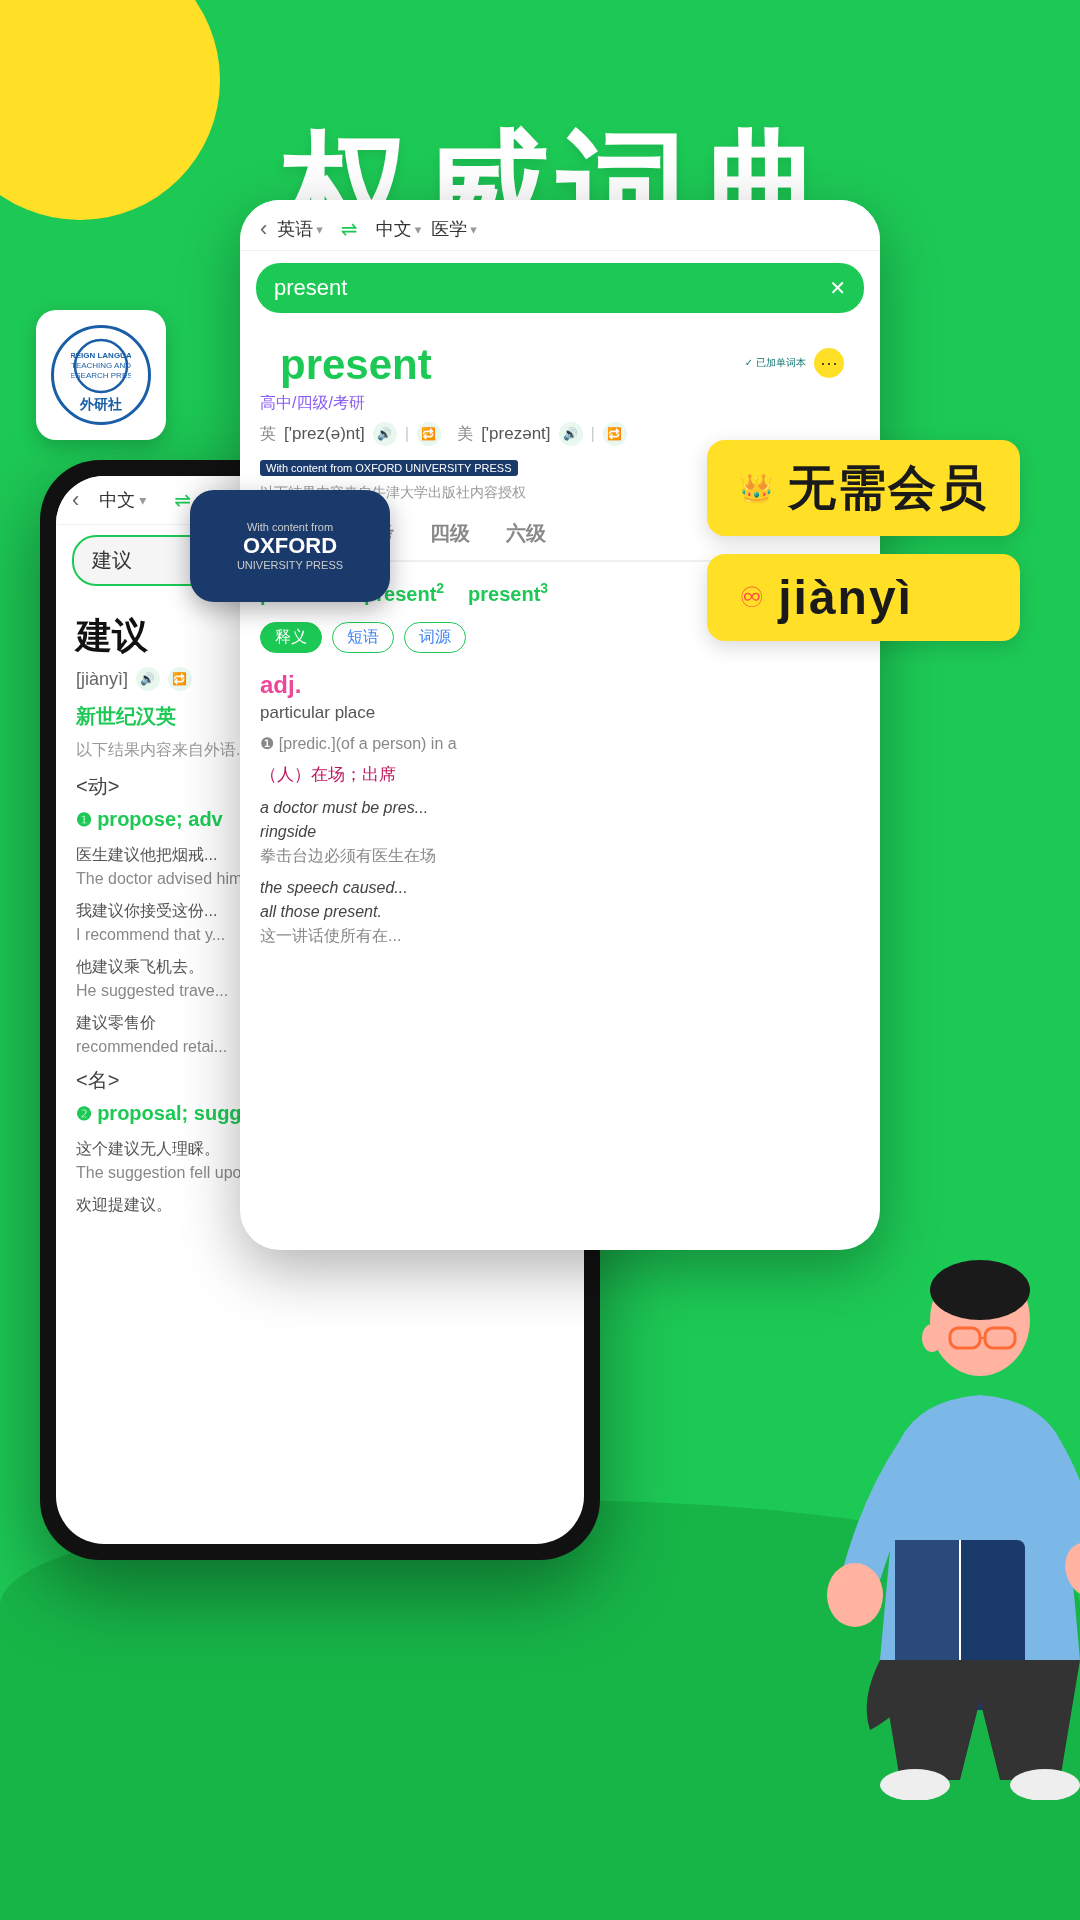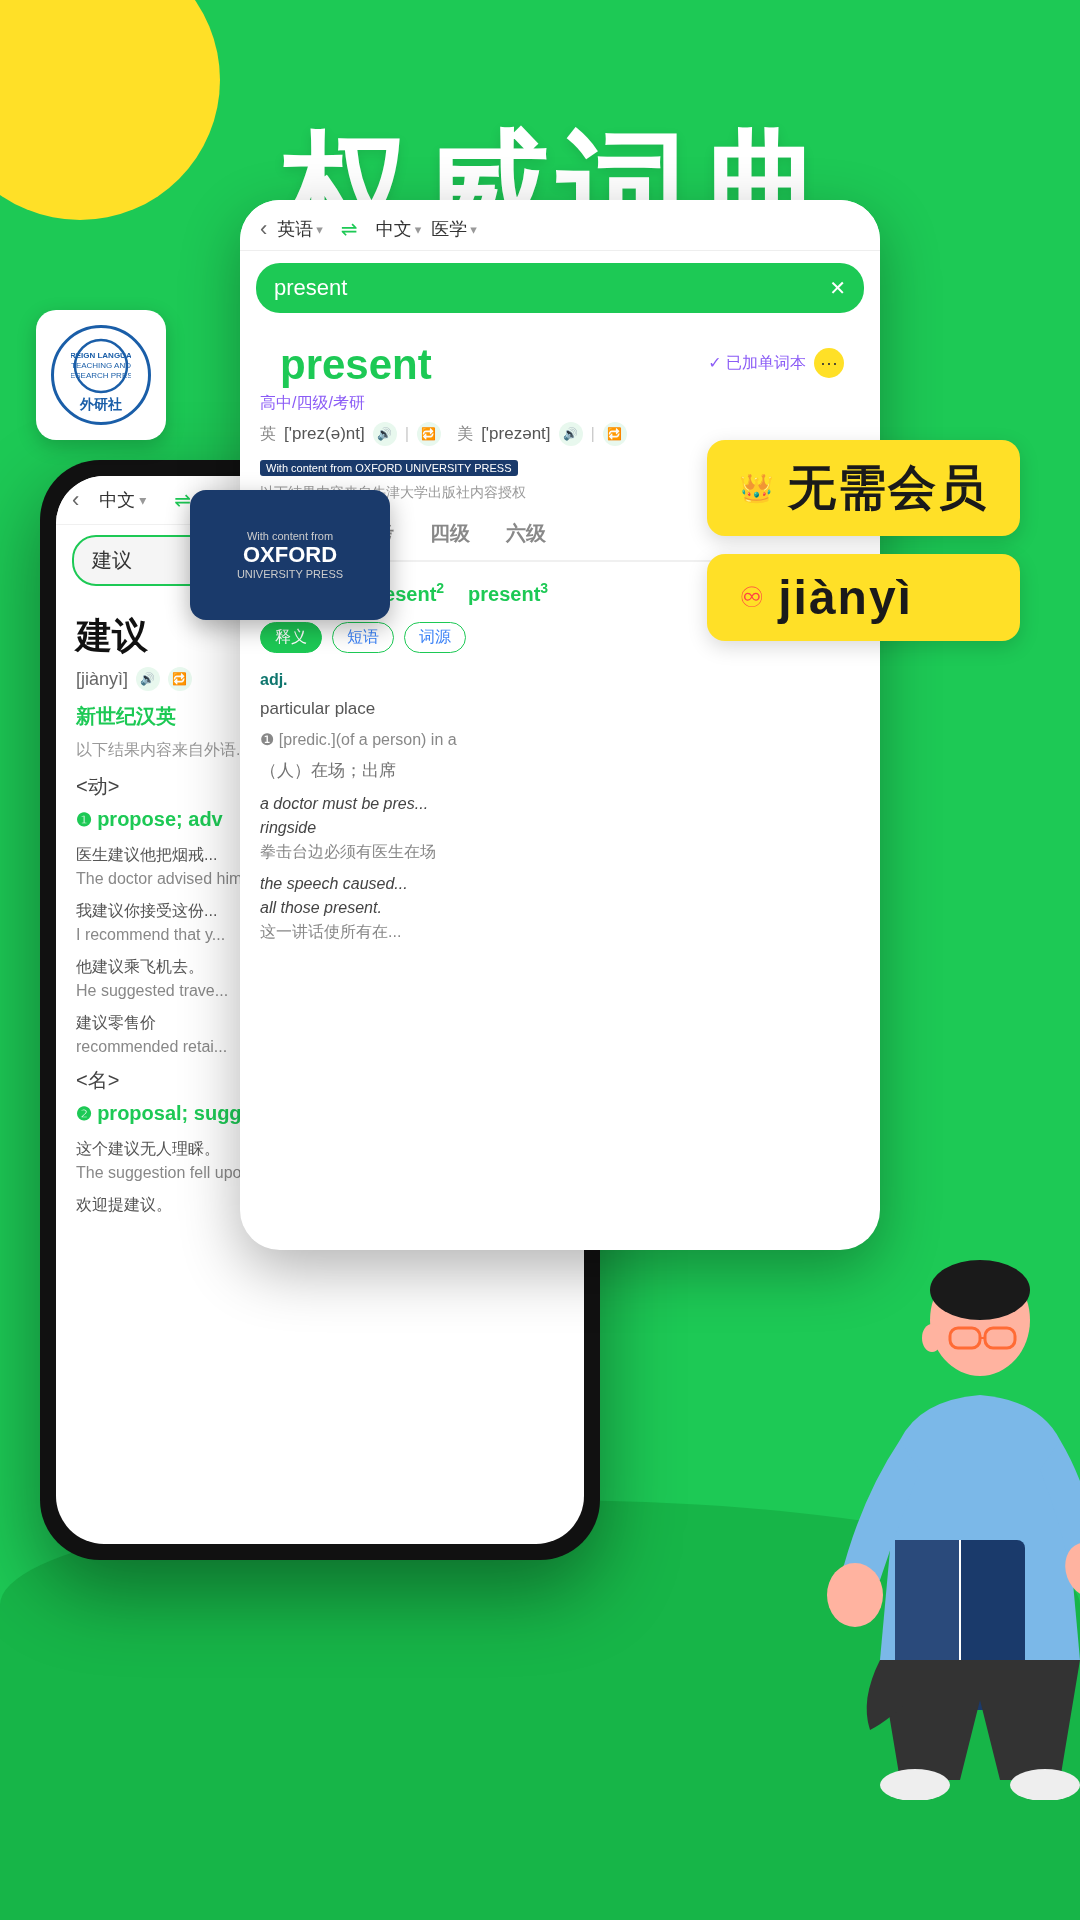--- a/index.html
+++ b/index.html
@@ -288,23 +288,23 @@
       color: #fff;
       font-size: 20px;
     }
 
     
     .oxford-badge {
       position: absolute;
       top: 490px;
       left: 190px;
       width: 200px;
-      height: 130px;
+      height: 112px;
       background: #1a3a6b;
-      border-radius: 16px;
+      border-radius: 24px;
       z-index: 50;
       display: flex;
       flex-direction: column;
       align-items: center;
       justify-content: center;
       box-shadow: 0 8px 24px rgba(0,0,0,0.3);
     }
 
     .oxford-small {
       font-size: 11px;
@@ -432,36 +432,35 @@
     .tag.active {
       background: #1DC955;
       color: #fff;
     }
 
     .def-section {
       padding: 10px 20px;
     }
 
     .adj-label {
-      font-size: 16px;
+      font-size: 24px;
       font-weight: 900;
-      color: #0f766e;
-      margin-bottom: 6px;
+      color: #ec4899;
     }
 
     .def-line {
       font-size: 17px;
       color: #555;
       line-height: 1.6;
       margin-bottom: 4px;
     }
 
     .def-cn-line {
       font-size: 17px;
-      color: #737373;
+      color: #be185d;
       line-height: 1.6;
       margin-bottom: 8px;
     }
 
     .example-line {
       font-size: 16px;
       color: #444;
       font-style: italic;
       line-height: 1.5;
     }
@@ -656,21 +655,21 @@
   </div>
 
   <div class="card-search">
     <span class="card-search-text">present</span>
     <span class="card-search-x">✕</span>
   </div>
 
   <div class="card-header-row">
     <span class="present-word">present</span>
     <div style="display:flex;align-items:center;gap:8px;padding-right:16px;">
-      <span style="color:#8b5cf6;font-size:16px;">✓ 已加单词本</span>
+      <span style="color:#0f766e;font-size:10px;">✓ 已加单词本</span>
       <div class="more-icon">···</div>
     </div>
   </div>
 
   <div class="present-level">高中/四级/考研</div>
 
   <div class="present-phonetics">
     <span style="color:#888;font-size:16px;">英</span>
     <span>['prez(ə)nt]</span>
     <span class="sound-icon">🔊</span>

